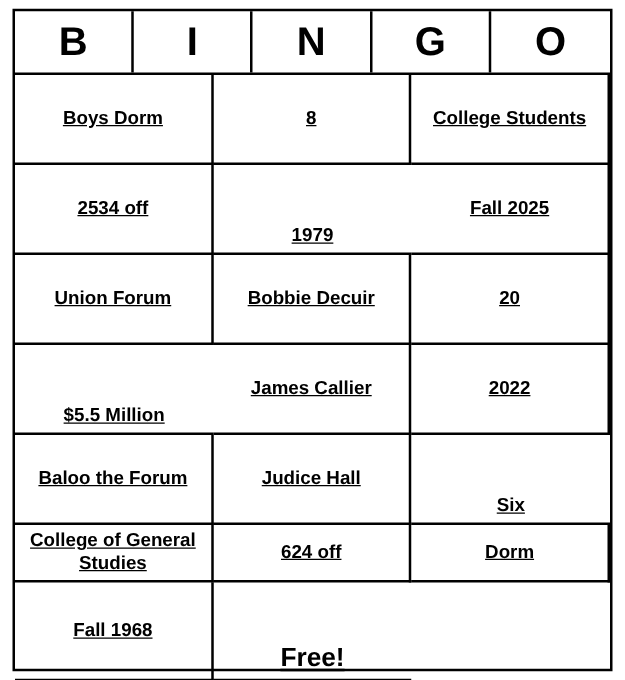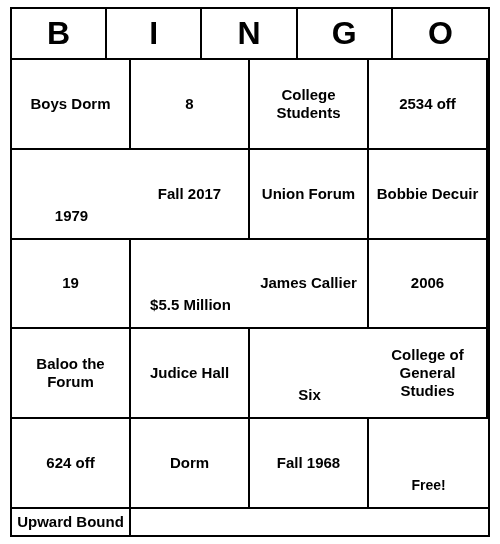--- a/index.html
+++ b/index.html
@@ -39,23 +39,24 @@
       padding: 6px 0;
       border-right: 2px solid #000;
     }
 
     .bingo-header-cell:last-child {
       border-right: none;
     }
 
     .bingo-grid {
       display: grid;
-      grid-template-columns: repeat(4, 1fr);
+      grid-template-columns: repeat(3, 1fr);
       grid-template-rows: repeat(5, 1fr);
       flex: 1;
+      text-decoration: underline;
     }
 
     .bingo-cell {
       border-right: 2px solid #000;
       border-bottom: 2px solid #000;
       display: flex;
       align-items: center;
       justify-content: center;
       text-align: center;
       font-size: 15px;
@@ -67,50 +68,49 @@
     .bingo-cell:nth-child(5n) {
       border-right: none;
       margin-top: 44px;
     }
 
     .bingo-grid .bingo-cell:nth-child(n+21) {
       border-bottom: none;
     }
 
     .free-cell {
-      font-size: 14px;
+      font-size: 21px;
     }
   </style>
 </head>
 <body>
 
 <div class="bingo-card">
   <div class="bingo-header">
     <div class="bingo-header-cell">B</div>
     <div class="bingo-header-cell">I</div>
     <div class="bingo-header-cell">N</div>
     <div class="bingo-header-cell">G</div>
     <div class="bingo-header-cell">O</div>
   </div>
   <div class="bingo-grid">
   <div class="bingo-cell">Boys Dorm</div>
       <div class="bingo-cell">8</div>
       <div class="bingo-cell">College Students</div>
       <div class="bingo-cell">2534 off</div>
       <div class="bingo-cell">1979</div>
-      <div class="bingo-cell">Fall 2017</div>
+      <div class="bingo-cell">Fall 2025</div>
       <div class="bingo-cell">Union Forum</div>
       <div class="bingo-cell">Bobbie Decuir</div>
-      <div class="bingo-cell">19</div>
+      <div class="bingo-cell">20</div>
       <div class="bingo-cell">$5.5 Million</div>
       <div class="bingo-cell">James Callier</div>
-      <div class="bingo-cell">2006</div>
+      <div class="bingo-cell">2022</div>
       <div class="bingo-cell">Baloo the Forum</div>
       <div class="bingo-cell">Judice Hall</div>
       <div class="bingo-cell">Six</div>
       <div class="bingo-cell">College of General Studies</div>
       <div class="bingo-cell">624 off</div>
       <div class="bingo-cell">Dorm</div>
       <div class="bingo-cell">Fall 1968</div>
       <div class="bingo-cell free-cell">Free!</div>
-      <div class="bingo-cell">Upward Bound</div>
     </div>
 </div>
 
 </body></html>

